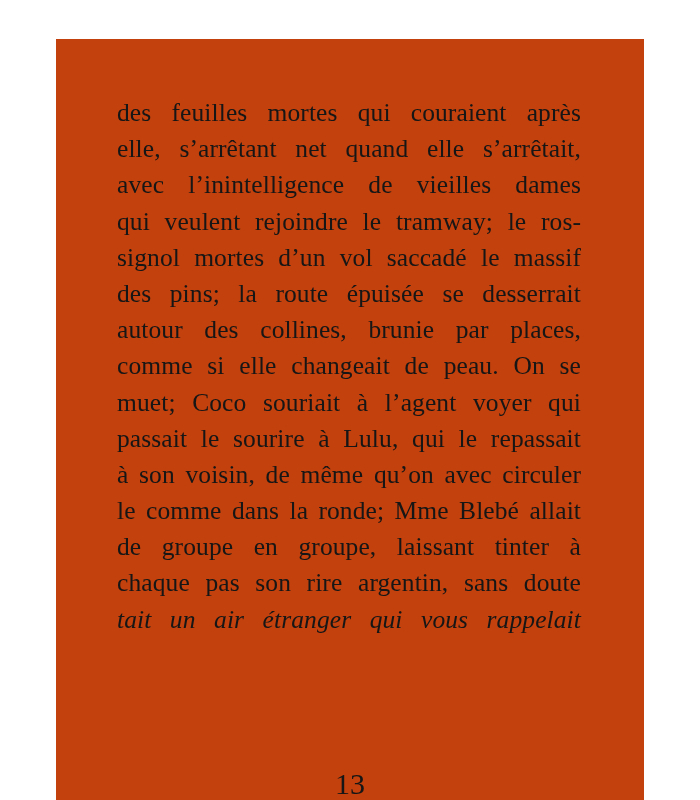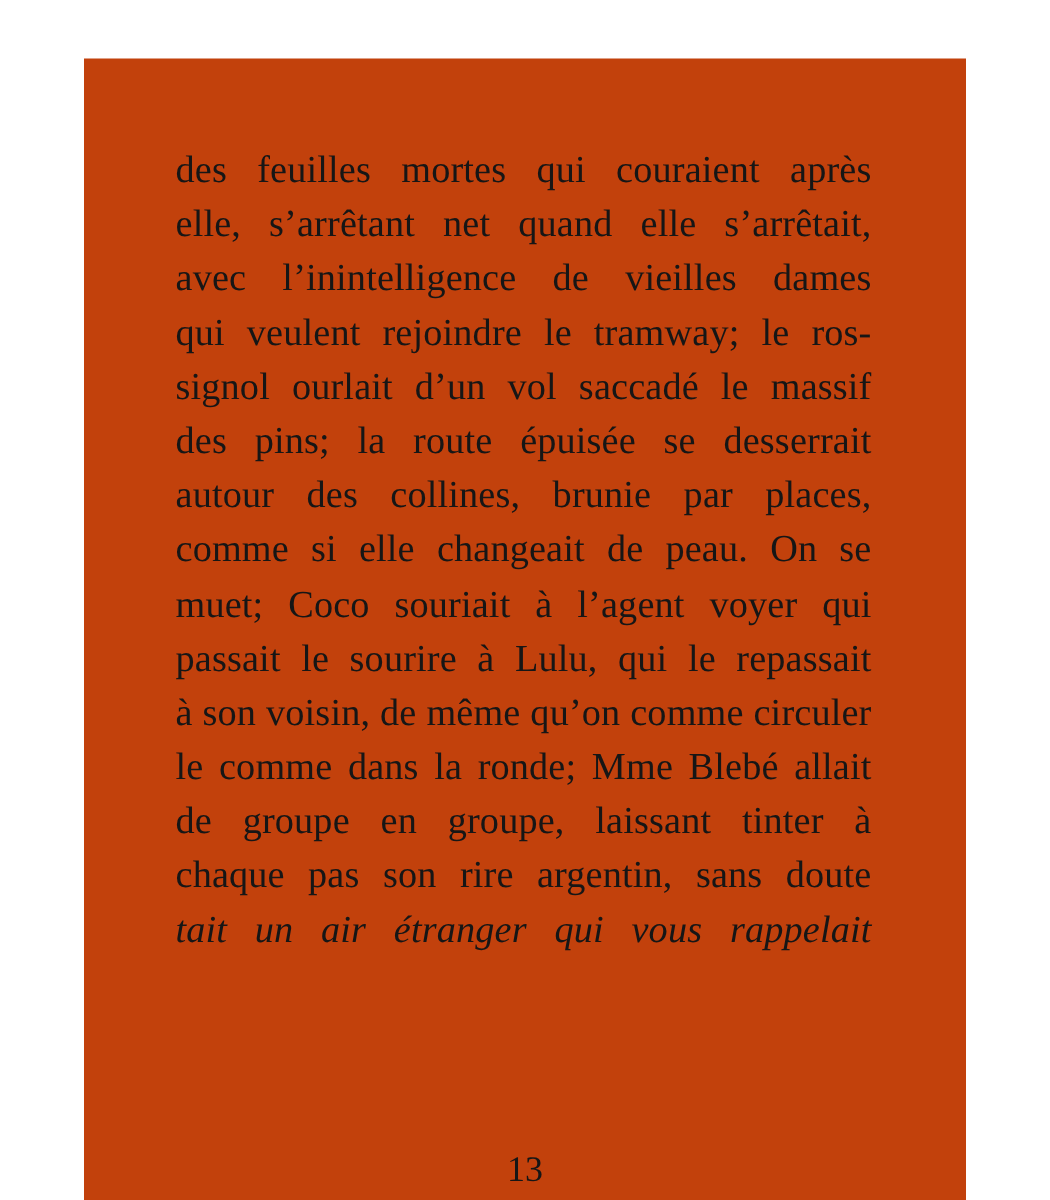--- a/index.html
+++ b/index.html
@@ -43,39 +43,39 @@
       text-align-last: justify;
       font-style: italic;
     }
     .page-number {
       position: absolute;
       left: 0;
       width: 588px;
       top: 728px;
       text-align: center;
       font-family: "Liberation Serif", serif;
-      font-size: 24px;
+      font-size: 30px;
       color: #161616;
     }
   </style>
 </head>
 <body>
 
 <div class="page">
   <div class="text-block">
     <span class="line">des feuilles mortes qui couraient après</span>
     <span class="line">elle, s’arrêtant net quand elle s’arrêtait,</span>
     <span class="line">avec l’inintelligence de vieilles dames</span>
     <span class="line">qui veulent rejoindre le tramway; le ros-</span>
-    <span class="line">signol ourlait d’un vol saccadé le massif</span>
+    <span class="line">signol mortes d’un vol saccadé le massif</span>
     <span class="line">des pins; la route épuisée se desserrait</span>
     <span class="line">autour des collines, brunie par places,</span>
     <span class="line">comme si elle changeait de peau. On se</span>
     <span class="line">muet; Coco souriait à l’agent voyer qui</span>
     <span class="line">passait le sourire à Lulu, qui le repassait</span>
-    <span class="line">à son voisin, de même qu’on comme circuler</span>
+    <span class="line">à son voisin, de même qu’on avec circuler</span>
     <span class="line">le comme dans la ronde; Mme Blebé allait</span>
     <span class="line">de groupe en groupe, laissant tinter à</span>
     <span class="line">chaque pas son rire argentin, sans doute</span>
     <span class="line last">tait un air étranger qui vous rappelait</span>
   </div>
   <div class="page-number">13</div>
 </div>
 
 </body></html>

